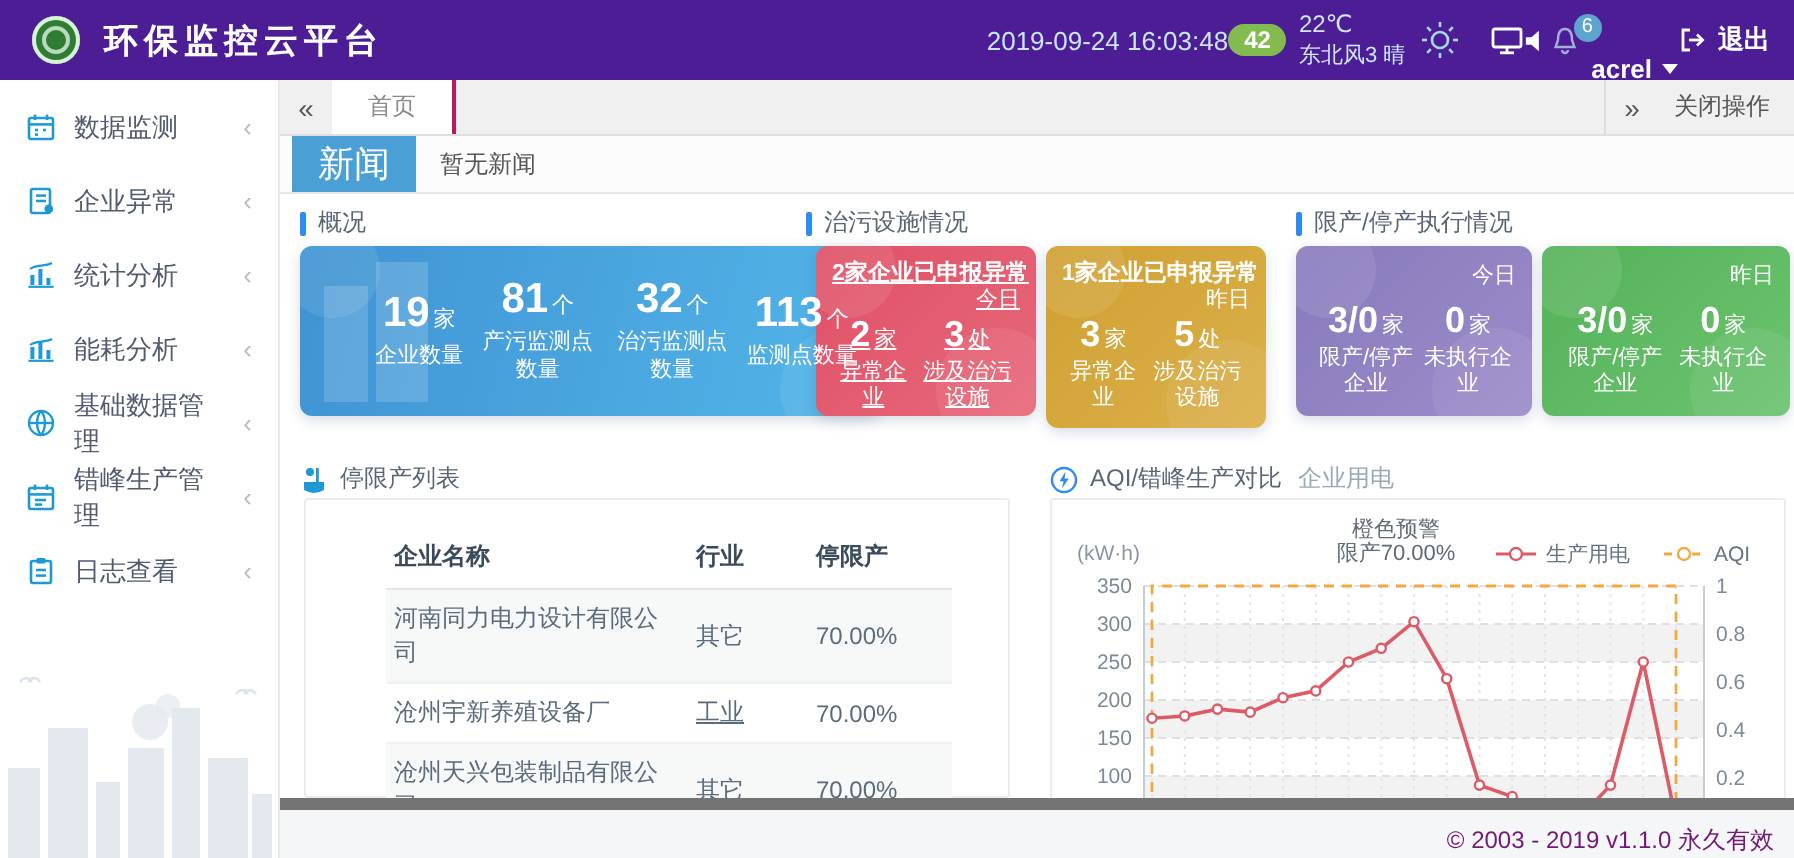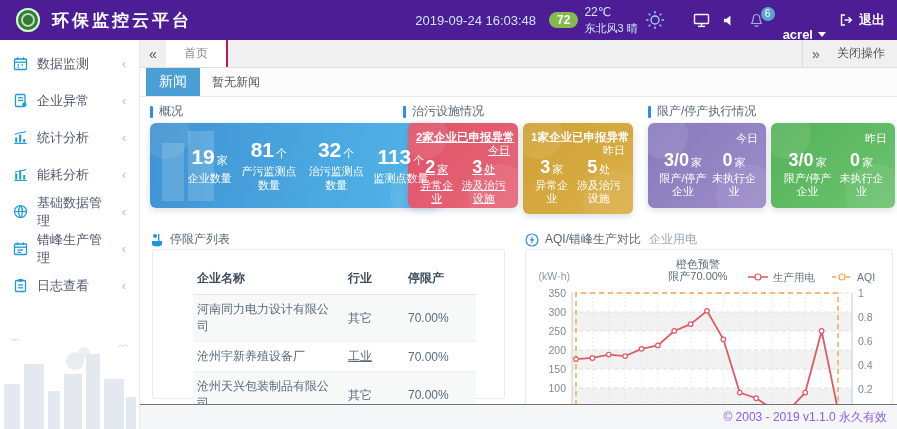--- a/index.html
+++ b/index.html
@@ -4,21 +4,21 @@
 <style>
   html,body{margin:0;padding:0;overflow:hidden;}
   body{width:897px;height:429px;font-family:"Liberation Sans","DejaVu Sans",sans-serif;background:#fff;}
   .app{width:897px;height:429px;display:flex;flex-direction:column;}
 
   
   .top{flex:0 0 40px;height:40px;background:#4c1d95;display:flex;align-items:center;justify-content:space-between;padding:0 12px 0 16px;box-sizing:border-box;}
   .h-left{display:flex;align-items:center;gap:12px;}
   .logo{width:24px;height:24px;border-radius:50%;background:#2f7d33;box-shadow:inset 0 0 0 2px #ddefdd, inset 0 0 0 5px #2f7d33, inset 0 0 0 7px #bcd9bc;flex:0 0 24px;}
   .h-title{color:#fff;font-size:17px;font-weight:bold;letter-spacing:3px;}
-  .h-right{display:flex;align-items:center;gap:13px;}
+  .h-right{display:flex;align-items:center;}
   .h-time{color:#c9e7f8;font-size:13px;}
   .weather{display:flex;align-items:center;gap:6px;}
   .aqi-pill{background:#84bb4e;color:#fff;border-radius:9px;padding:1px 8px;font-size:12px;font-weight:bold;}
   .w-col{font-size:11px;color:#cfe9fa;line-height:1.3;}
   .w-col .w-temp{font-size:12px;}
   .hicon{display:flex;align-items:center;}
   .bell-wrap{position:relative;display:flex;align-items:center;}
   .bell-badge{position:absolute;top:-6px;right:-11px;width:14px;height:14px;border-radius:50%;background:#5ea4cf;color:#fff;font-size:10px;line-height:14px;text-align:center;}
   .user{display:flex;align-items:center;gap:5px;color:#fff;font-size:13px;font-weight:bold;cursor:pointer;margin-top:28px;}
   .caret{width:0;height:0;border-left:4px solid transparent;border-right:4px solid transparent;border-top:5px solid #fff;}
@@ -37,21 +37,21 @@
   
   .tab-bar{flex:0 0 27px;height:27px;background:#f0f0f0;border-bottom:1px solid #dfdfdf;display:flex;align-items:stretch;}
   .tb-arrow{width:26px;display:flex;align-items:center;justify-content:center;color:#555;font-size:14px;cursor:pointer;}
   .tb-tab{background:#fff;padding:0 18px;display:flex;align-items:center;font-size:12px;color:#8b8b8b;border-right:2px solid #be185d;cursor:pointer;}
   .tb-right{margin-left:auto;display:flex;align-items:stretch;}
   .tb-sep{width:1px;background:#dcdcdc;}
   .tb-close{display:flex;align-items:center;font-size:12px;color:#555;padding:0 12px 0 8px;cursor:pointer;}
 
   
   .news-bar{flex:0 0 28px;height:28px;background:#fcfcfc;border-bottom:1px solid #e8e8e8;display:flex;align-items:stretch;padding-left:6px;}
-  .news-tab{background:#4aa0d4;color:#fff;font-size:14px;display:flex;align-items:center;padding:0 13px;cursor:pointer;}
+  .news-tab{background:#4aa0d4;color:#fff;font-size:18px;display:flex;align-items:center;padding:0 13px;cursor:pointer;}
   .news-empty{display:flex;align-items:center;padding:0 12px;font-size:12px;color:#555;}
 
   
   .content{flex:1;position:relative;overflow:hidden;background:#fff;}
   .sec-h{position:absolute;font-size:12px;color:#5a6676;display:flex;align-items:center;gap:6px;}
   .sec-bar{width:3px;height:12px;background:#2d8cf0;border-radius:1px;}
   .sec-sub{color:#9aa7b5;margin-left:2px;}
 
   .stat-card{position:absolute;border-radius:6px;color:#fff;box-shadow:0 2px 7px rgba(30,60,110,.18);overflow:hidden;box-sizing:border-box;}
   .stat-card::before{content:'';position:absolute;width:48px;height:48px;border-radius:50%;background:rgba(255,255,255,.09);top:-12px;left:-8px;}
@@ -82,36 +82,36 @@
   .panel-card{position:absolute;background:#fff;border:1px solid #e8ecf0;border-radius:2px;box-sizing:border-box;}
   table.limit{border-collapse:collapse;font-size:12px;margin:13px 28px 0 40px;width:calc(100% - 68px);}
   table.limit th{text-align:left;color:#3c4b5a;font-weight:bold;padding:7px 4px;border-bottom:1px solid #e6e6e6;}
   table.limit td{color:#5a6b7b;padding:6px 4px;border-bottom:1px solid #f0f1f2;}
   table.limit tr.odd td{background:#f7f8f8;}
   .col-ind{width:52px;}
   .col-lim{width:64px;}
   .ind-link{text-decoration:underline;cursor:pointer;}
 
   
-  .footer{flex:0 0 24px;height:24px;background:#f4f6f8;border-top:1px solid #737373;display:flex;align-items:center;justify-content:flex-end;padding-right:10px;font-size:12px;color:#8b5cf6;}
+  .footer{flex:0 0 24px;height:24px;background:#f4f6f8;border-top:6px solid #737373;display:flex;align-items:flex-end;justify-content:flex-end;padding-right:10px;font-size:12px;color:#701a75;}
 </style>
 </head>
 <body>
 
 <div class="app">
 
   <header class="top">
     <div class="h-left">
       <span class="logo"></span>
       <span class="h-title">环保监控云平台</span>
     </div>
     <div class="h-right">
       <span class="h-time">2019-09-24 16:03:48</span>
       <div class="weather">
-        <span class="aqi-pill">72</span>
+        <span class="aqi-pill">42</span>
         <div class="w-col">
           <div class="w-temp">22℃</div>
           <div><span>东北风3</span> <span>晴</span></div>
         </div>
         <span class="hicon">
           <svg width="22" height="22" viewBox="0 0 22 22">
               <g stroke="#a6d9f2" stroke-width="1.3" fill="none">
                 <circle cx="11" cy="11" r="4"></circle>
                 <line x1="11" y1="2" x2="11" y2="4.5"></line>
                 <line x1="11" y1="17.5" x2="11" y2="20"></line>

